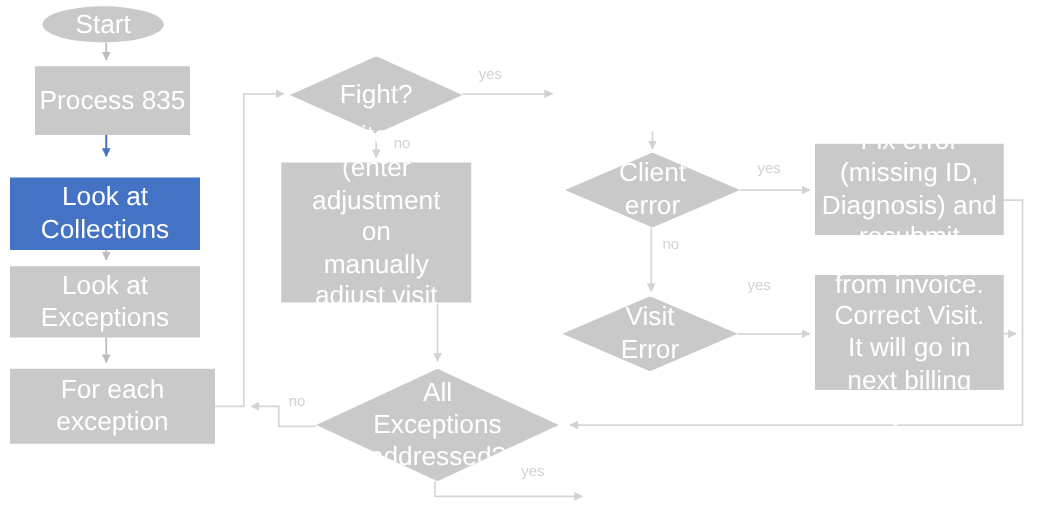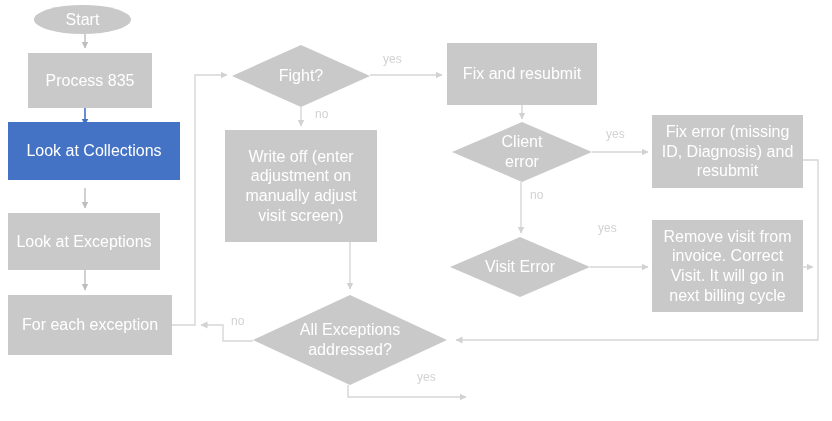--- a/index.html
+++ b/index.html
@@ -11,34 +11,34 @@
     --label-gray:#d2d2d2;
     --bg:#ffffff;
   }
   html,body{margin:0;padding:0;background:var(--bg);}
   #stage{
     position:relative;width:832px;height:421px;background:var(--bg);
     font-family:"Liberation Sans","DejaVu Sans",sans-serif;overflow:hidden;
   }
   .node{
     position:absolute;display:flex;align-items:center;justify-content:center;
-    text-align:center;color:var(--node-text);font-size:16px;line-height:1.22;
+    text-align:center;color:var(--node-text);font-size:21px;line-height:1.22;
     background:var(--node-gray);box-sizing:border-box;
   }
   .oval{border-radius:50%;}
   .blue{background:var(--accent-blue);}
   .diamond{
     background:var(--node-gray);
     clip-path:polygon(50% 0,100% 50%,50% 100%,0 50%);
   }
   .diamond .inner{display:block;margin:0 auto;}
   
   #n-start{left:34px;top:5px;width:97px;height:29px;}
   #n-process835{left:8px;top:53px;width:124px;height:55px;margin-left:20px;}
-  #n-collections{left:8px;top:122px;width:172px;height:58px;}
+  #n-collections{left:8px;top:142px;width:152px;height:58px;}
   #n-exceptions{left:8px;top:213px;width:152px;height:57px;}
   #n-foreach{left:8px;top:295px;width:164px;height:60px;}
   #n-fight{left:232px;top:45px;width:138px;height:62px;}
   #n-fixresubmit{left:447px;top:43px;width:150px;height:62px;}
   #n-writeoff{left:225px;top:130px;width:152px;height:112px;padding:20px;}
   #n-clienterror{left:452px;top:122px;width:140px;height:60px;}
   #n-clienterror .inner{width:70px;}
   #n-fixerror{left:652px;top:115px;width:151px;height:73px;padding:2px;}
   #n-visiterror{left:450px;top:237px;width:140px;height:60px;}
   #n-visiterror .inner{width:70px;}
@@ -103,21 +103,20 @@
   <div id="n-collections" class="node blue">Look at Collections</div>
 
   <div id="n-exceptions" class="node">Look at Exceptions</div>
 
   <div id="n-foreach" class="node">For each exception</div>
 
   <div id="n-fight" class="node diamond">
     <span class="inner">Fight?</span>
   </div>
 
-  <div id="n-fixresubmit" class="node">Fix and resubmit</div>
 
   <div id="n-writeoff" class="node">Write off (enter adjustment on manually adjust visit screen)</div>
 
   <div id="n-clienterror" class="node diamond">
     <span class="inner">Client error</span>
   </div>
 
   <div id="n-fixerror" class="node">Fix error (missing ID, Diagnosis) and resubmit</div>
 
   <div id="n-visiterror" class="node diamond">

